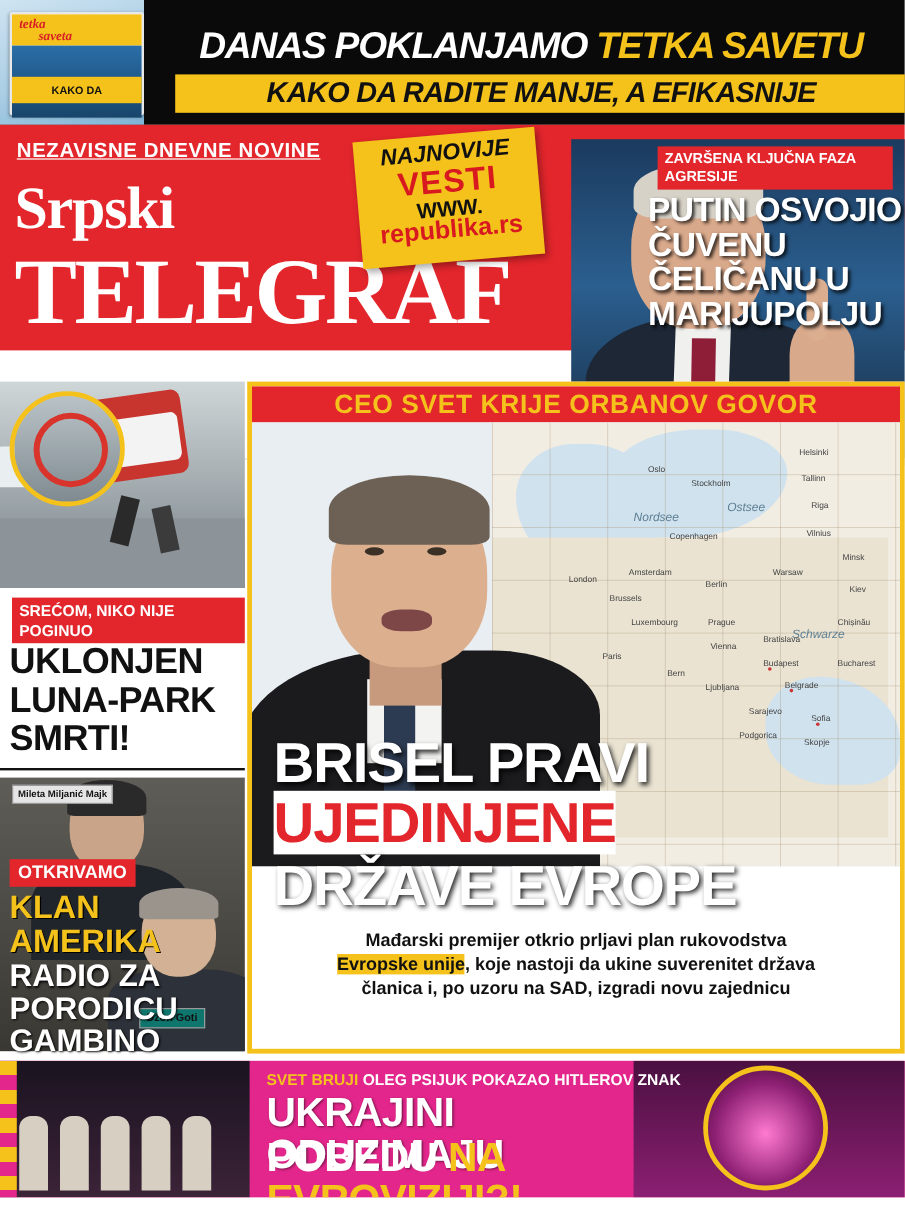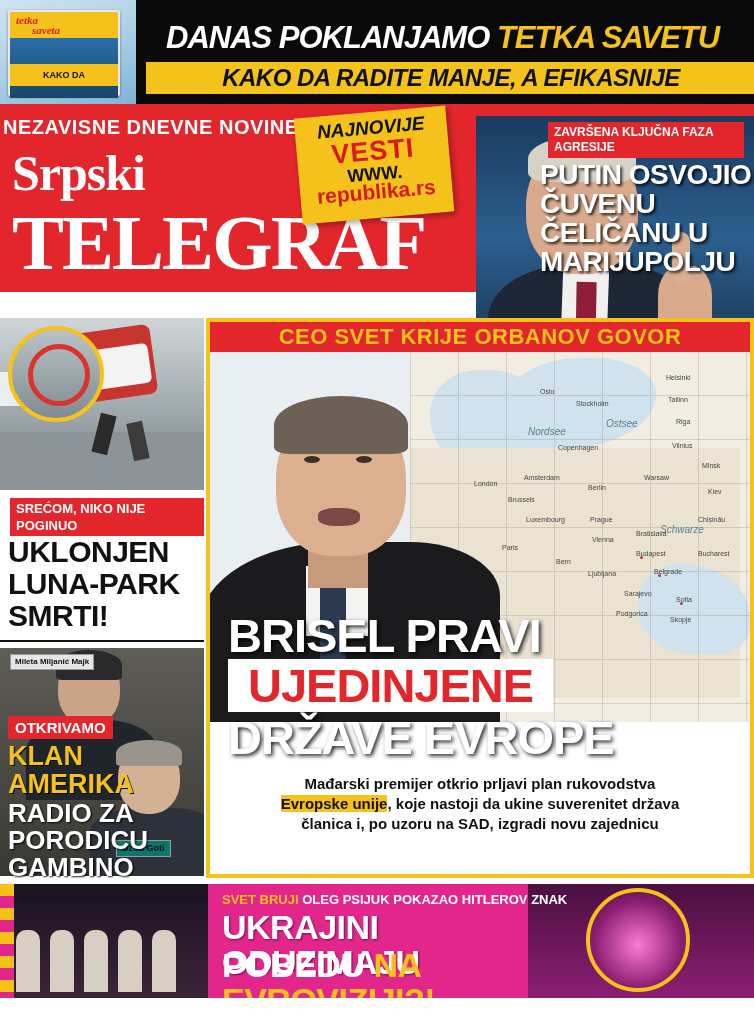--- a/index.html
+++ b/index.html
@@ -11,21 +11,21 @@
     position: relative;
   }
   .page { width: 754px; height: 1024px; position: relative; background:#fff; }
 
   
   .promo-banner {
     position: absolute; left: 0; top: 0; width: 754px; height: 104px;
     background: #0a0a0a;
   }
   .promo-left {
-    position: absolute; left: 0; top: 0; width: 136px; height: 104px;
+    position: absolute; left: 0; top: 0; width: 120px; height: 104px;
     background: linear-gradient(160deg,#cfe4f2 0%, #a9cde4 55%, #7fb4d6 100%);
     overflow: hidden;
   }
   .promo-left .bookcover {
     position:absolute; left:8px; top:10px; width:112px; height:86px;
     background:#fff; border:2px solid #e8e8e8; border-radius:2px;
     box-shadow:0 1px 3px rgba(0,0,0,.4);
   }
   .promo-left .bc-top {
     position:absolute; left:0; top:0; width:100%; height:26px;
@@ -64,22 +64,22 @@
     font-style:italic; letter-spacing:-0.5px; line-height:32px; text-align:center;
     white-space:nowrap;
   }
 
   
   .masthead {
     position:absolute; left:0; top:104px; width:754px; height:188px;
     background:#e2262c;
   }
   .mh-sub {
-    position:absolute; left:3px; top:12px; color:#fff;
-    font-size:20px; font-weight:bold; letter-spacing:0.5px;
+    position:absolute; left:14px; top:12px; color:#fff;
+    font-size:17px; font-weight:bold; letter-spacing:0.5px;text-decoration:underline;
   }
   .mh-title1 {
     position:absolute; left:12px; top:36px; color:#fff;
     font-family:"Liberation Serif", serif; font-size:50px; font-weight:bold;
     letter-spacing:-1px; line-height:66px;
   }
   .mh-title2 {
     position:absolute; left:12px; top:98px; color:#fff;
     font-family:"Liberation Serif", serif; font-size:78px; font-weight:bold;
     letter-spacing:-2px; line-height:82px;
@@ -313,21 +313,21 @@
   .ms-head1 {
     position:absolute; left:18px; top:290px; width:510px;
     font-size:47px; font-weight:bold; color:#fff; line-height:48px;
     letter-spacing:-1px; text-shadow:2px 2px 4px rgba(0,0,0,.85);
   }
   .ms-head2 {
     position:absolute; left:18px; top:340px; width:510px;
     font-size:47px; font-weight:bold; color:#e2262c; line-height:48px;
     letter-spacing:-1px;
   }
-  .ms-head2 .wrap { background:#fff; padding:0 20px; }
+  .ms-head2 .wrap { background:#fff; padding:0 0; }
   .ms-head3 {
     position:absolute; left:18px; top:392px; width:510px;
     font-size:47px; font-weight:bold; color:#fff; line-height:48px;
     letter-spacing:-1px; text-shadow:2px 2px 4px rgba(0,0,0,.85);
   }
   .ms-deck {
     position:absolute; left:10px; top:452px; width:520px;
     font-size:15px; font-weight:bold; color:#111; line-height:20px;
     text-align:center;
   }

